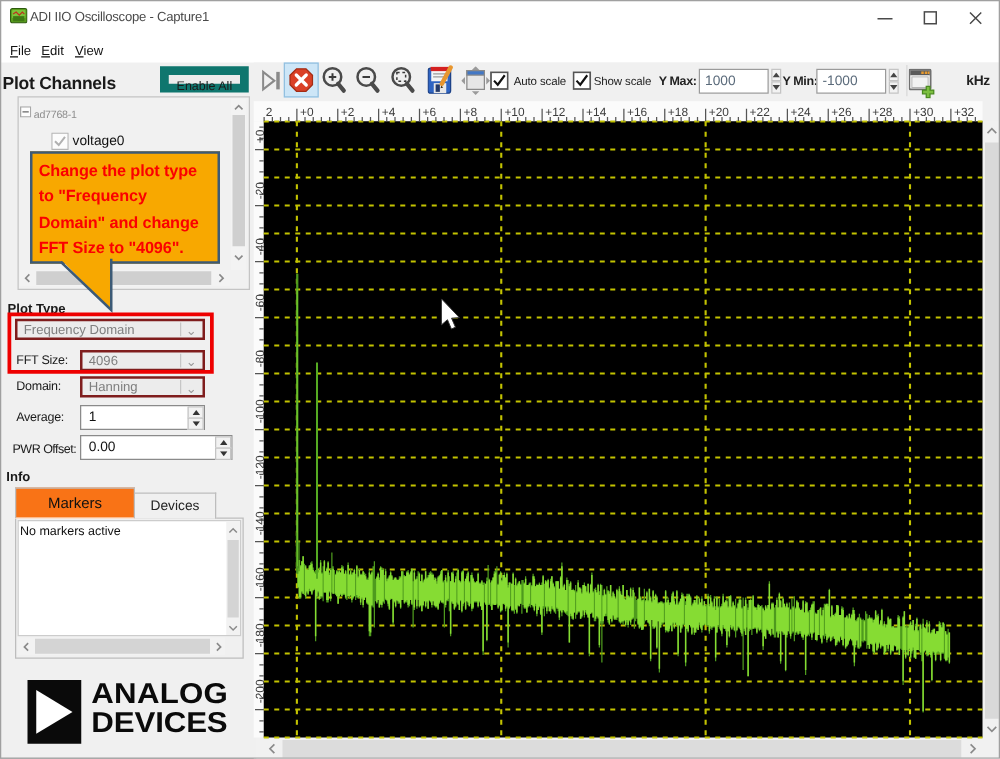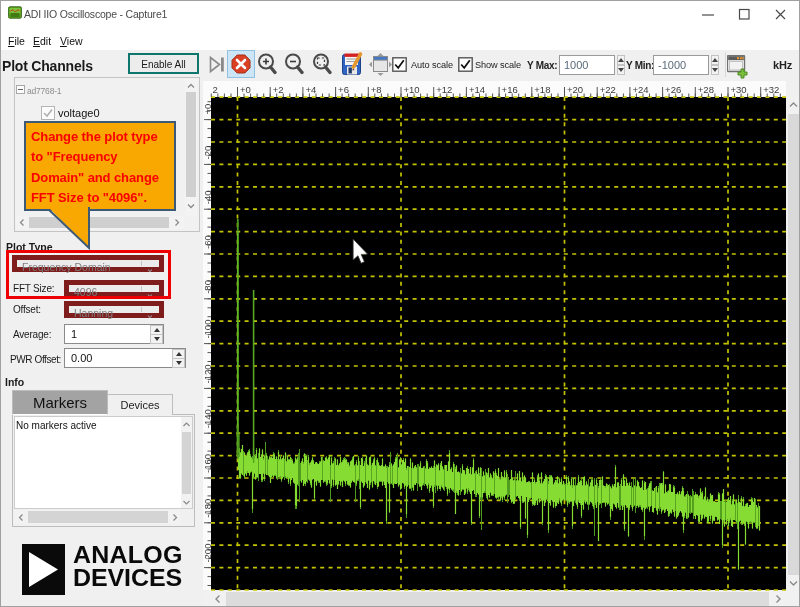--- a/index.html
+++ b/index.html
@@ -1,19 +1,19 @@
 <!DOCTYPE html>
 <html><head><meta charset="utf-8">
 <style>
 html,body{margin:0;padding:0}
 body{width:800px;height:607px;overflow:hidden;font-family:"Liberation Sans",sans-serif;background:#f0f0f0;position:relative}
 .a{position:absolute}
 .lbl{font-size:10px;letter-spacing:-0.2px;color:#1a1a1a}
 .bold{font-weight:bold}
-.combo{background:#ececec;border:5px solid #7f1d1d;color:#7f7f7f;font-size:10.5px;line-height:15px;padding-left:5px;box-sizing:border-box}
+.combo{background:#ececec;border:2px solid #7f1d1d;color:#7f7f7f;font-size:10.5px;line-height:15px;padding-left:5px;box-sizing:border-box}
 .carr{position:absolute;right:1px;top:1px;bottom:1px;width:16px;border-left:1px solid #c6c6c6;color:#9a9a9a;text-align:center}
 .spin{background:#fff;border:1px solid #8a8a8a;color:#111;font-size:11px;box-sizing:border-box;padding-left:6px}
 .sbtn{position:absolute;right:0px;width:13px;height:10px;background:#f2f2f2;border:1px solid #c4c4c4;box-sizing:border-box;text-align:center}
 .sbtn svg{display:block;margin:2px auto 0}
 </style></head>
 <body>
 
 <div class="a" style="left:0;top:0;width:798px;height:605px;border:1px solid #a0a0a0;z-index:99;pointer-events:none"></div>
 
 <div class="a" style="left:1px;top:1px;width:798px;height:27px;background:#ffffff"></div>
@@ -29,21 +29,21 @@
  <rect x="44.5" y="8.5" width="9.5" height="9.5" fill="none" stroke="#4a4a4a" stroke-width="1.2"></rect>
  <path d="M81 9 L90 18 M90 9 L81 18" stroke="#4a4a4a" stroke-width="1.2"></path>
 </svg>
 
 <div class="a" style="left:1px;top:28px;width:798px;height:22px;background:#ffffff"></div>
 <div class="a" style="left:8px;top:35px;font-size:10.5px;color:#111"><span style="text-decoration:underline">F</span>ile</div>
 <div class="a" style="left:33px;top:35px;font-size:10.5px;color:#111"><span style="text-decoration:underline">E</span>dit</div>
 <div class="a" style="left:60px;top:35px;font-size:10.5px;color:#111"><span style="text-decoration:underline">V</span>iew</div>
 
 <div class="a bold" style="left:2px;top:58px;font-size:14px;letter-spacing:-0.2px;color:#1a1a1a">Plot Channels</div>
-<div class="a" style="left:128px;top:53px;width:71px;height:21px;background:#ececec;border:2px solid #0f766e;text-align:center;font-size:10px;color:#1a1a1a;line-height:19px;box-sizing:border-box">Enable All</div>
+<div class="a" style="left:128px;top:53px;width:71px;height:21px;background:#ececec;border:7px solid #0f766e;text-align:center;font-size:10px;color:#1a1a1a;line-height:19px;box-sizing:border-box">Enable All</div>
 
 <div class="a" style="left:14px;top:77px;width:186px;height:155px;background:#f1f1f1;border:1px solid #c4c4c4;box-sizing:border-box"></div>
 <svg class="a" style="left:16px;top:85px" width="9" height="9" viewBox="0 0 9 9">
     <rect x="0.5" y="0.5" width="8" height="8" fill="#fdfdfd" stroke="#a8a8a8"></rect>
     <path d="M2 4.5 H7" stroke="#666" stroke-width="1"></path>
   </svg>
 <div class="a" style="left:27px;top:86px;font-size:8.5px;letter-spacing:-0.2px;color:#8d8d8d">ad7768-1</div>
 <svg class="a" style="left:41px;top:106px" width="14" height="14" viewBox="0 0 14 14">
     <rect x="0.5" y="0.5" width="13" height="13" fill="#fcfcfc" stroke="#b5b5b5"></rect>
     <path d="M3 7 L6 10 L11 3.5" stroke="#b0b0b0" stroke-width="1.6" fill="none"></path>
@@ -73,21 +73,21 @@
  <polygon points="8,2 49,2 49,43" fill="#f8a800"></polygon>
  <polyline points="8.6,4.5 49,43 49,2" fill="none" stroke="#3c5a76" stroke-width="2"></polyline>
 </svg>
 <div class="a" style="left:31px;top:127px;width:148px;font-size:13px;line-height:20.4px;font-weight:bold;color:#fb0000;letter-spacing:-0.1px;z-index:6">Change the plot type<br>to "Frequency<br>Domain" and change<br>FFT Size to "4096".</div>
 
 <div class="a bold" style="left:6px;top:241px;font-size:10.5px;color:#1a1a1a">Plot Type</div>
 <div class="a" style="left:6px;top:250px;width:165px;height:49px;border:3px solid #ee0000;z-index:7;box-sizing:border-box"></div>
 <div class="a combo" style="left:12px;top:255px;width:152px;height:17px">Frequency Domain<span class="carr">⌄</span></div>
 <div class="a lbl" style="left:13px;top:283px">FFT Size:</div>
 <div class="a combo" style="left:64px;top:280px;width:100px;height:17px">4096<span class="carr">⌄</span></div>
-<div class="a lbl" style="left:13px;top:304px">Offset:</div>
+<div class="a lbl" style="left:13px;top:304px">Domain:</div>
 <div class="a combo" style="left:64px;top:301px;width:100px;height:17px">Hanning<span class="carr">⌄</span></div>
 <div class="a lbl" style="left:13px;top:329px">Average:</div>
 <div class="a spin" style="left:64px;top:324px;width:100px;height:20px;line-height:18px">1
  <span class="sbtn" style="top:0">
       <svg width="6" height="4" viewBox="0 0 6 4">
         <polygon points="3,0 6,4 0,4" fill="#333"></polygon>
       </svg>
     </span>
  <span class="sbtn" style="top:9px">
       <svg width="6" height="4" viewBox="0 0 6 4">
@@ -105,21 +105,21 @@
  <span class="sbtn" style="top:9px">
       <svg width="6" height="4" viewBox="0 0 6 4">
         <polygon points="0,0 6,0 3,4" fill="#333"></polygon>
       </svg>
     </span>
 </div>
 <div class="a bold" style="left:5px;top:376px;font-size:10.5px;color:#1a1a1a">Info</div>
 
 <div class="a" style="left:12px;top:414px;width:183px;height:113px;background:#f0f0f0;border:1px solid #bdbdbd;box-sizing:border-box"></div>
 <div class="a" style="left:107px;top:394px;width:66px;height:21px;background:#f0f0f0;border:1px solid #bdbdbd;border-bottom:none;text-align:center;font-size:11px;color:#222;line-height:20px;box-sizing:border-box">Devices</div>
-<div class="a" style="left:12px;top:390px;width:96px;height:25px;background:#a3a3a3;border:1px solid #bdbdbd;border-bottom:1px solid #fff;text-align:center;font-size:15px;color:#111;line-height:23px;box-sizing:border-box;z-index:2">Markers</div>
+<div class="a" style="left:12px;top:390px;width:96px;height:25px;background:#f97316;border:1px solid #bdbdbd;border-bottom:1px solid #fff;text-align:center;font-size:12px;color:#111;line-height:23px;box-sizing:border-box;z-index:2">Markers</div>
 
 <div class="a" style="left:14px;top:416px;width:179px;height:93px;background:#ffffff;border:1px solid #ccc;box-sizing:border-box"></div>
 <div class="a" style="left:16px;top:420px;font-size:10px;color:#111">No markers active</div>
 <div class="a" style="left:181px;top:417px;width:11px;height:91px;background:#f2f2f2"></div>
 <div class="a" style="left:182px;top:432px;width:9px;height:62px;background:#d4d4d4"></div>
 <svg class="a" style="left:182px;top:420px" width="9" height="10" viewBox="0 0 9 10">
     <path d="M1.5 6 L4.5 3 L7.5 6" stroke="#8a8a8a" stroke-width="1.2" fill="none"></path>
   </svg>
 <svg class="a" style="left:182px;top:497px" width="9" height="10" viewBox="0 0 9 10">
     <path d="M1.5 4 L4.5 7 L7.5 4" stroke="#8a8a8a" stroke-width="1.2" fill="none"></path>

